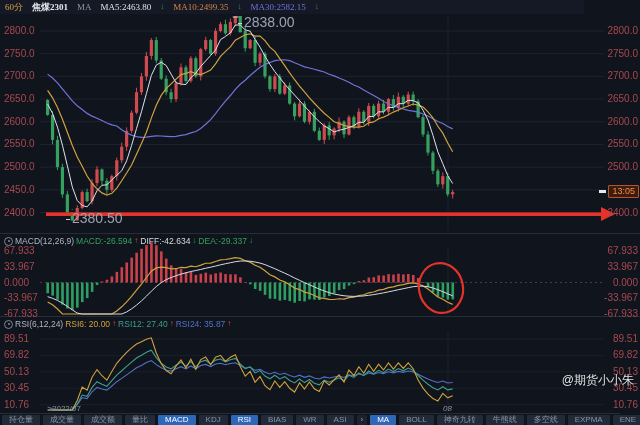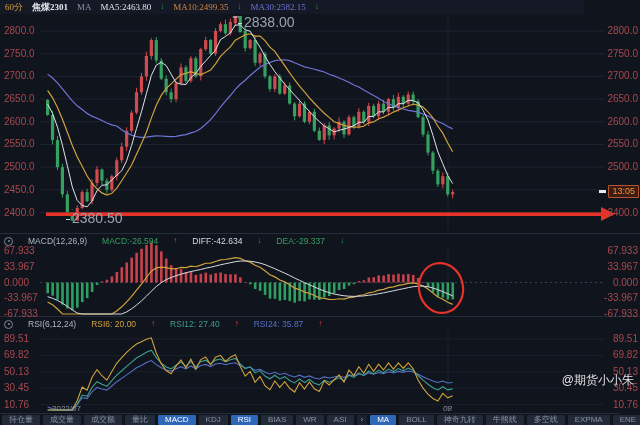--- a/index.html
+++ b/index.html
@@ -15,21 +15,21 @@
   .ma5{color:#dfe3ea;} .ma10{color:#d08548;} .ma30{color:#6f74d8;}
   .arr-dn{color:#35a05f;font-size:8px;} .arr-up{color:#e0443a;font-size:8px;}
   
   .panel{position:absolute;left:0;width:640px;}
   #main-chart{top:14px;height:219px;}
   #macd-panel{top:233px;height:83px;border-top:1px solid #252d3b;}
   #rsi-panel{top:316px;height:97px;border-top:1px solid #252d3b;}
   .panel svg{position:absolute;left:0;top:0;}
   .tick{position:absolute;font-size:10px;color:#a8494f;line-height:9px;pointer-events:none;z-index:5;}
   .tick.left{left:4px;} .tick.right{right:2px;text-align:right;}
-  .ind-header{position:absolute;top:1px;left:4px;display:flex;align-items:center;gap:15px;
+  .ind-header{position:absolute;top:1px;left:4px;display:flex;align-items:center;gap:2px;
     font-size:8.5px;line-height:12px;z-index:6;white-space:nowrap;}
   .gear{width:9px;height:9px;border:1px solid #7d8697;border-radius:50%;position:relative;display:inline-block;}
   .gear::after{content:"";position:absolute;left:2.5px;top:2.5px;width:2px;height:2px;border-radius:50%;background:#7d8697;}
   .ind-title{color:#aeb6c4;}
   .v-macd{color:#35a05f;} .v-diff{color:#d7dbe2;} .v-dea{color:#35a05f;}
   .v-rsi6{color:#cfa23d;} .v-rsi12{color:#3f9e8c;} .v-rsi24{color:#5570c6;}
   .anno{position:absolute;font-size:14px;color:#9aa3b2;z-index:6;white-space:nowrap;text-align:center;}
   .anno .dash{display:inline-block;width:4px;height:1px;background:#cfd3db;vertical-align:middle;margin-right:2px;}
   .time-badge{position:absolute;right:1px;top:171px;z-index:7;background:#381d10;border:1px solid #b4552f;
     color:#ff8c42;font-size:9px;line-height:11px;padding:0 3px;border-radius:1px;}

